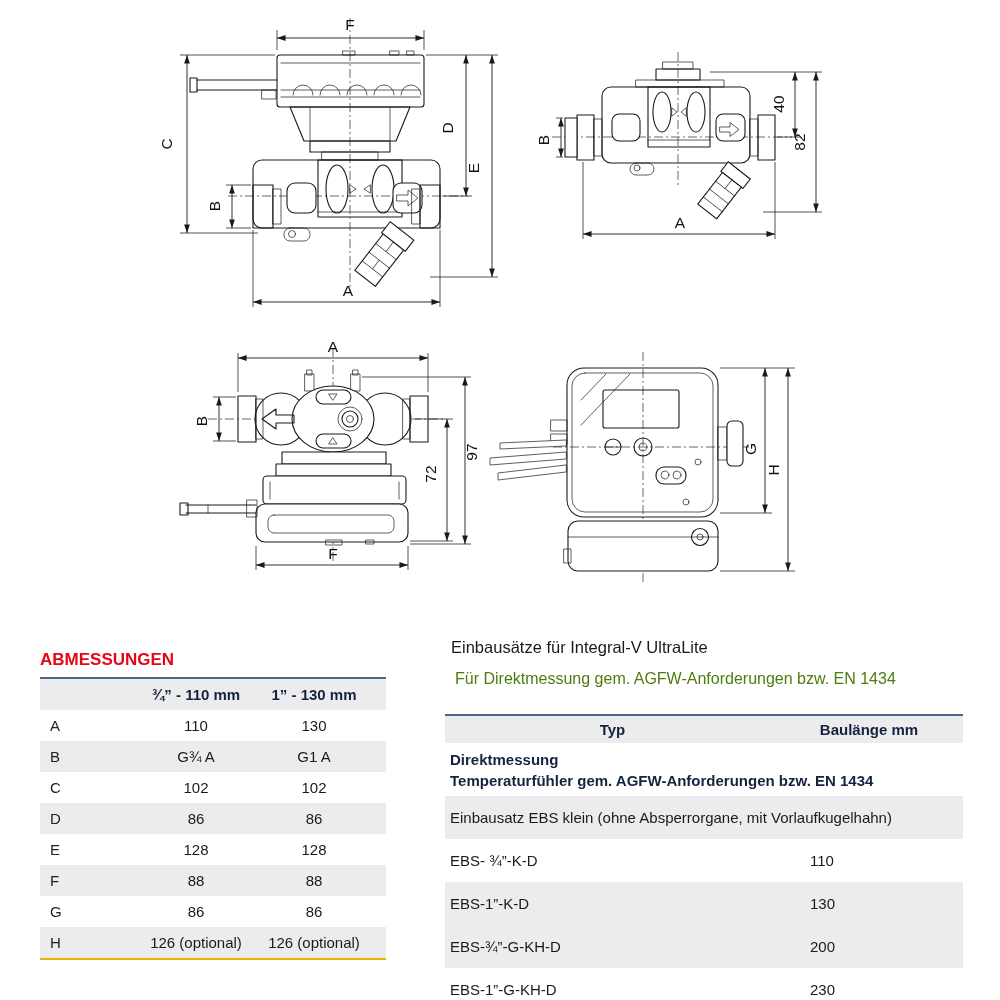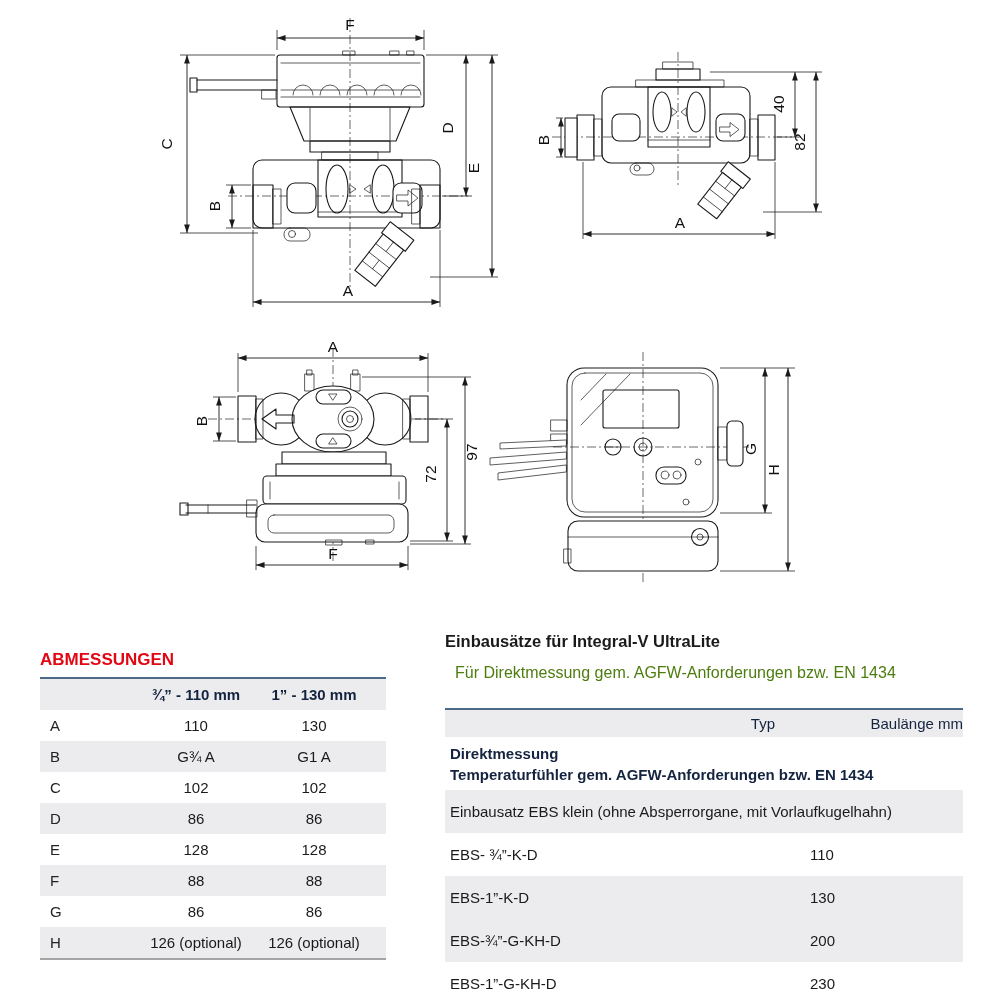--- a/index.html
+++ b/index.html
@@ -11,37 +11,37 @@
   .ln{fill:none;stroke:#1a1a1a;stroke-width:1.1;stroke-linejoin:round;stroke-linecap:round;}
   .lnw{fill:#ffffff;stroke:#1a1a1a;stroke-width:1.1;stroke-linejoin:round;stroke-linecap:round;}
   .lt{stroke-width:0.7;}
   .ext{stroke:#1a1a1a;stroke-width:0.75;fill:none;}
   .dim{stroke:#1a1a1a;stroke-width:0.9;fill:none;}
   .cl{stroke:#3a3a3a;stroke-width:0.75;fill:none;stroke-dasharray:9 3 2 3;}
   .dimtxt{font:15.5px "Liberation Sans",sans-serif;fill:#111111;}
   
   #dims-section{position:absolute;left:40px;top:634px;width:346px;}
   #dims-section h2{color:#e30613;font-size:17px;line-height:20px;margin:16px 0 7px 0;font-weight:bold;}
-  .tbl-wrap{border-top:2px solid #4a6a88;border-bottom:2px solid #a3a3a3;}
+  .tbl-wrap{border-top:2px solid #4a6a88;border-bottom:2px solid #eab308;}
   table{border-collapse:collapse;width:100%;table-layout:fixed;}
   #dims-table th,#dims-table td{font-size:15px;height:31px;padding:0;font-weight:normal;}
   #dims-table thead tr{background:#ececee;}
   #dims-table thead th{color:#14233f;font-weight:bold;text-align:center;}
   #dims-table tbody tr:nth-child(even){background:#ececee;}
   #dims-table td:first-child{text-align:left;padding-left:10px;color:#222;}
   #dims-table td:nth-child(2),#dims-table td:nth-child(3){text-align:center;}
   #dims-table th:nth-child(3),#dims-table td:nth-child(3){padding-right:10px;}
   
   #kits-section{position:absolute;left:445px;top:630px;width:518px;}
-  #kits-section h3{font-size:16.5px;line-height:22px;margin:0;color:#1a1a1a;font-weight:bold;}
+  #kits-section h3{font-size:16.5px;line-height:22px;margin:6px;color:#1a1a1a;font-weight:normal;}
   #kits-section .subtitle{font-size:16px;line-height:22px;margin:10px;color:#4d7c0f;}
   #kits-section .tbl-wrap{margin-top:24px;}
   #kits-table th,#kits-table td{font-size:15px;padding:0;vertical-align:middle;}
   #kits-table thead tr{background:#ececee;height:27px;}
-  #kits-table thead th{color:#14233f;font-weight:normal;text-align:right;}
+  #kits-table thead th{color:#14233f;font-weight:bold;text-align:center;}
   #kits-table thead th:first-child{padding-left:5px;}
   #kits-table tbody td{height:43px;}
   #kits-table td:first-child{padding-left:5px;}
   #kits-table .group-row td{color:#14233f;font-weight:bold;height:auto;line-height:21px;padding-top:6px;padding-bottom:5px;}
   #kits-table .gray{background:#ececee;}
   #kits-table .num{padding-left:35px;text-align:left;}
 </style>
 </head>
 <body>
 

